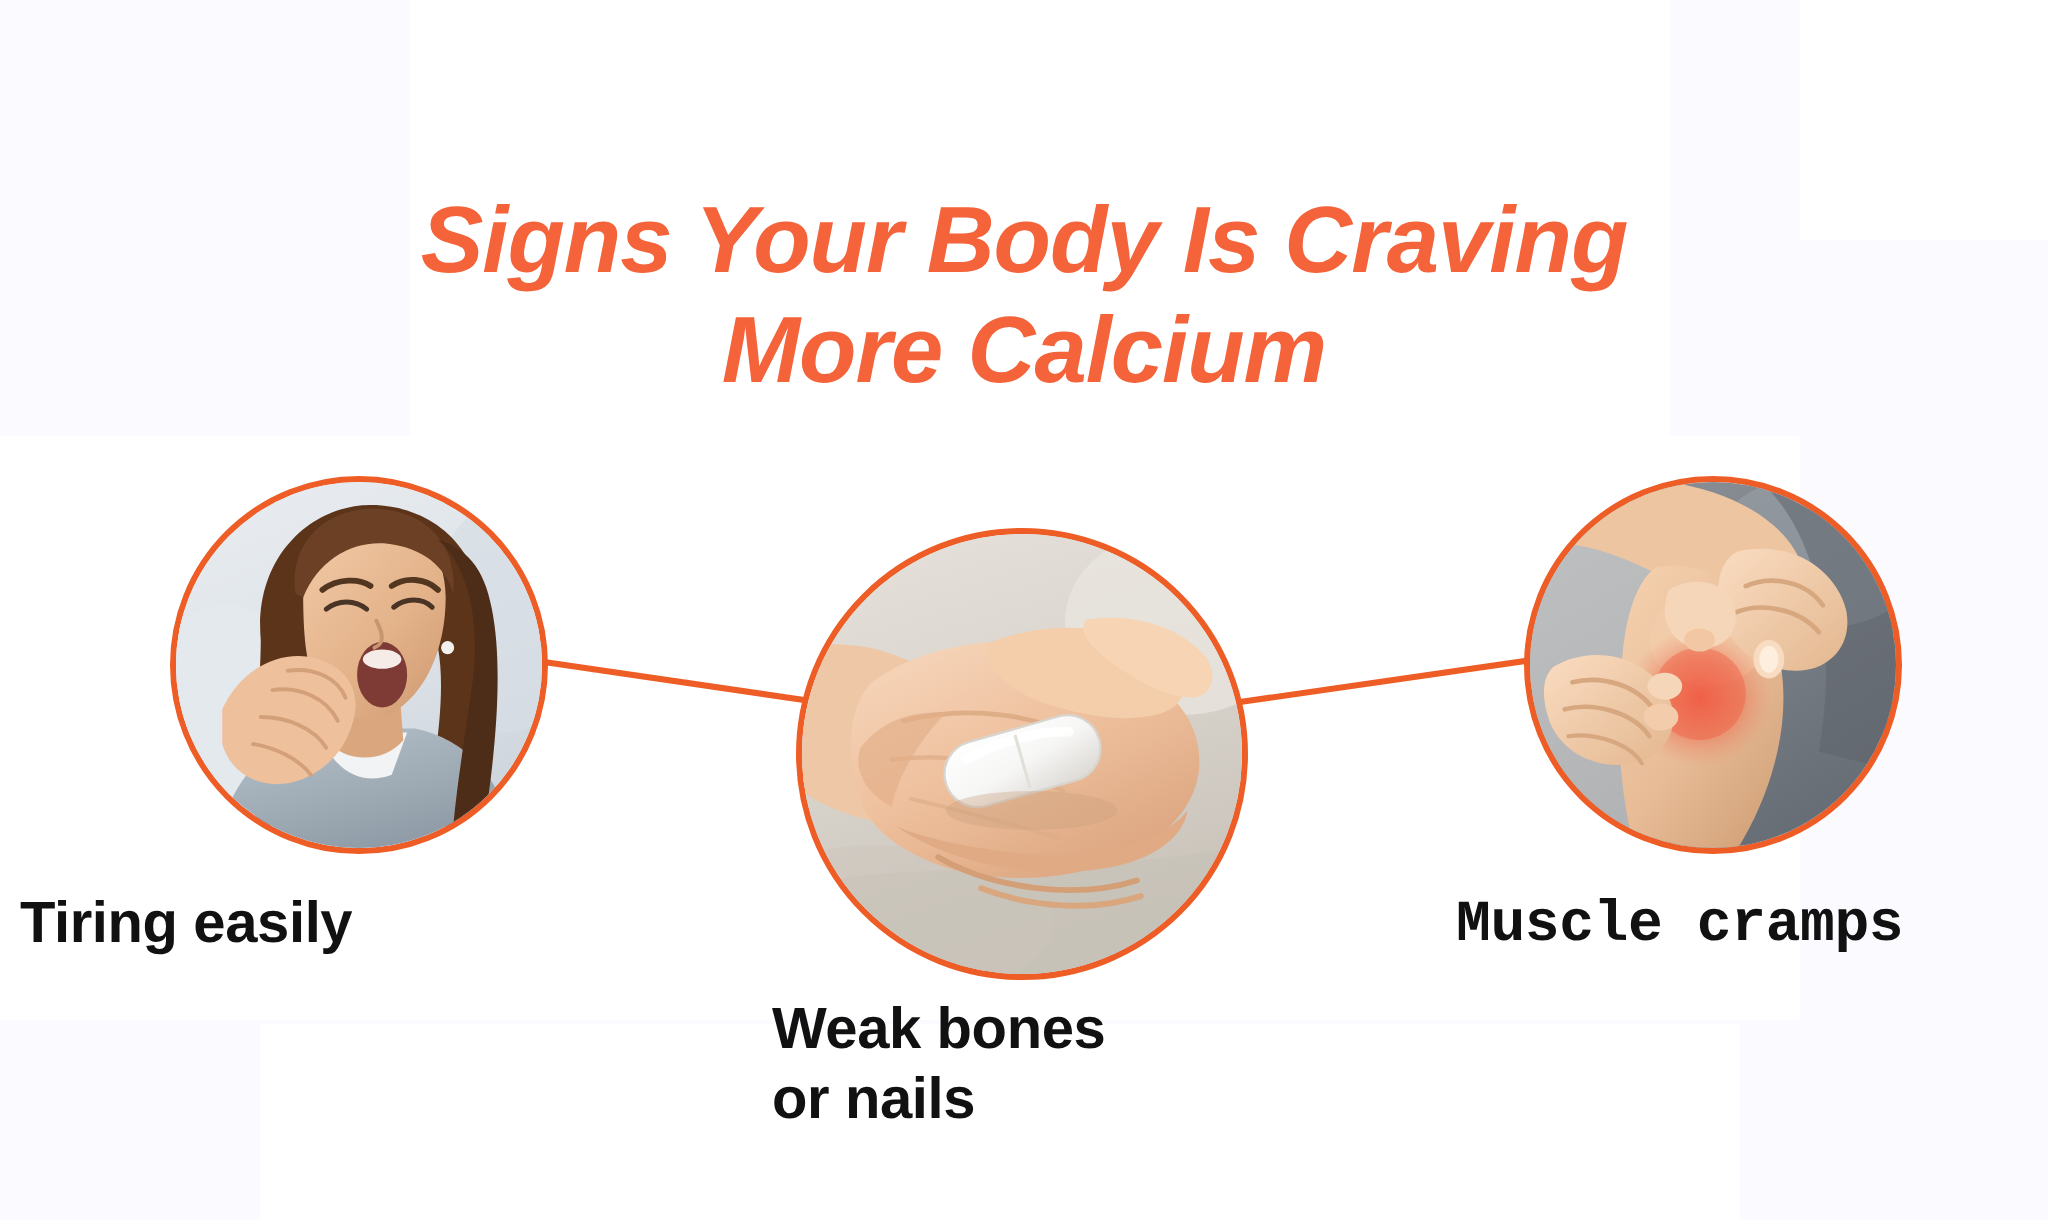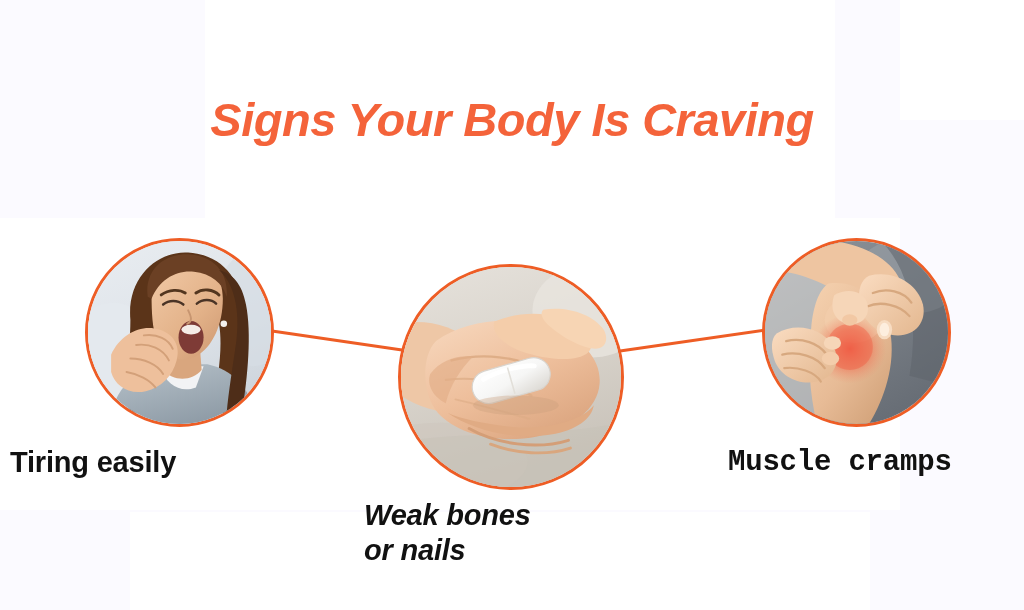--- a/index.html
+++ b/index.html
@@ -80,36 +80,37 @@
     z-index: 5;
     color: #111111;
     font-size: 29px;
     font-weight: bold;
     line-height: 1.22;
     letter-spacing: -0.2px;
     text-align: left;
     white-space: pre-line;
   }
   .caption-left   { left: 10px;  top: 445px; width: 330px; }
-  .caption-middle { left: 364px; top: 498px; width: 252px; font-style: italic; }
+  .caption-middle { left: 386px; top: 498px; width: 252px; }
   .caption-right  { left: 728px; top: 445px; width: 330px; font-family: Liberation Mono, monospace; }
 </style>
 </head>
 <body>
 
 <div class="bg-layer">
   <div class="panel panel-top"></div>
   <div class="panel panel-midleft"></div>
   <div class="panel panel-midwide"></div>
   <div class="panel panel-bottom"></div>
   <div class="panel panel-rightcol"></div>
 </div>
 
 <h1 class="title">
   <span class="title-line">Signs Your Body Is Craving</span>
+  <span class="title-line">More Calcium</span>
 </h1>
 
 <svg class="connectors" width="1024" height="610">
   <line x1="272" y1="331" x2="402" y2="350" stroke="#ee5d25" stroke-width="3"></line>
   <line x1="620" y1="351" x2="766" y2="330" stroke="#ee5d25" stroke-width="3"></line>
 </svg>
 
 <div class="circle circle-left">
   <svg viewBox="0 0 190 190" preserveAspectRatio="xMidYMid slice">
     <defs>

